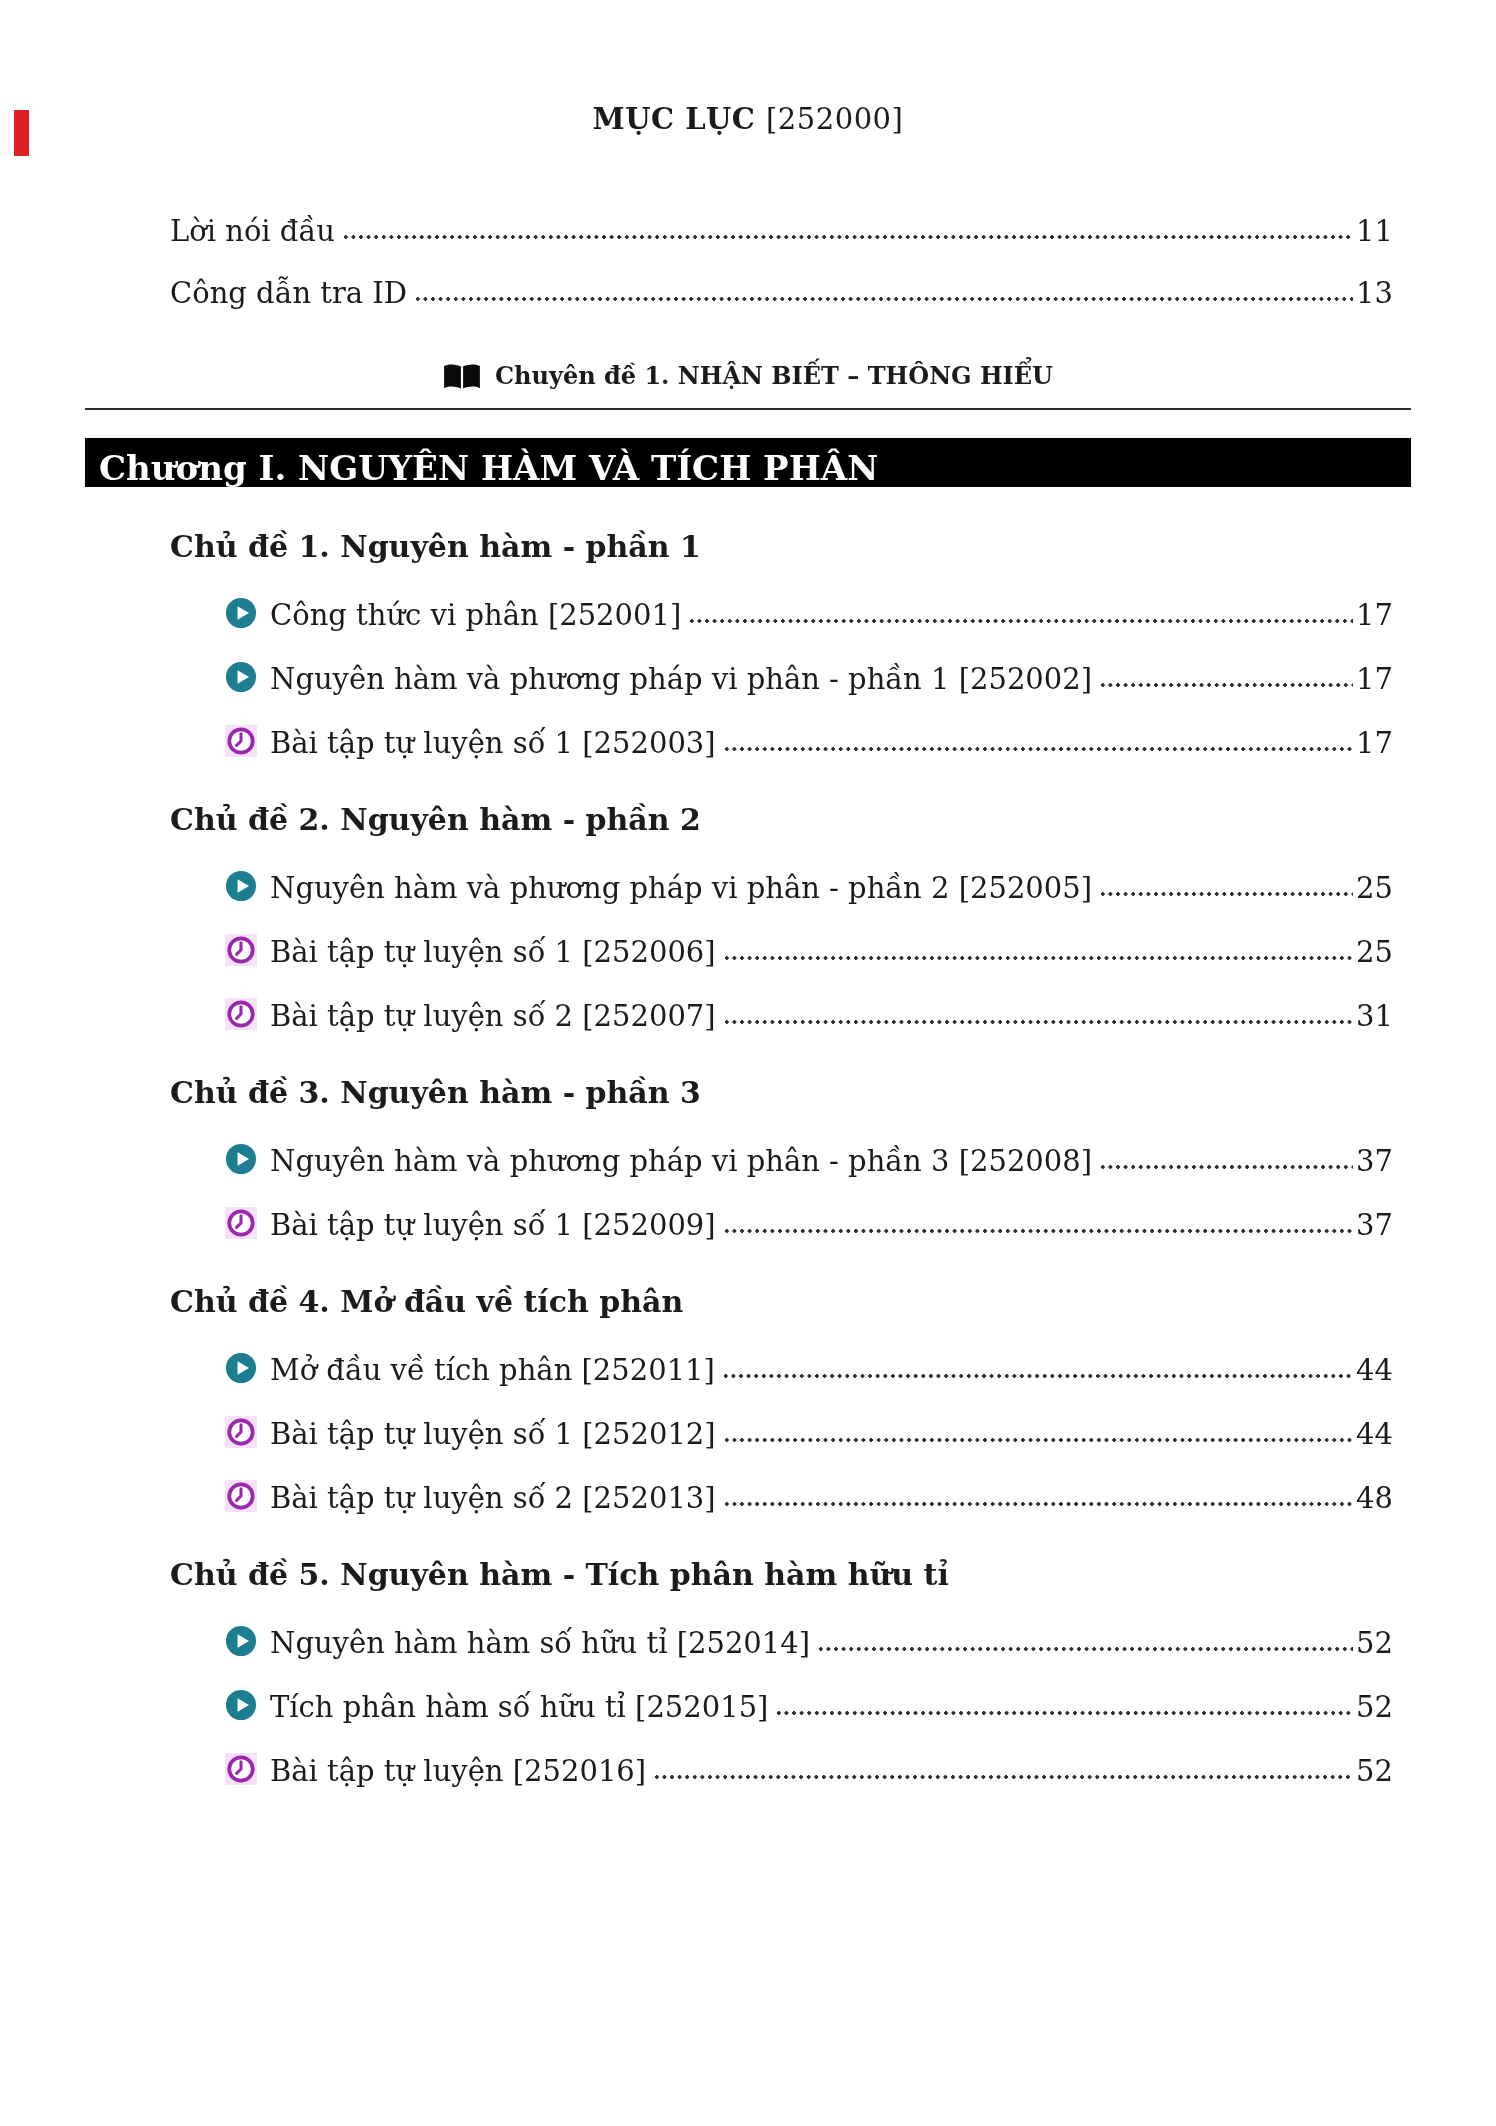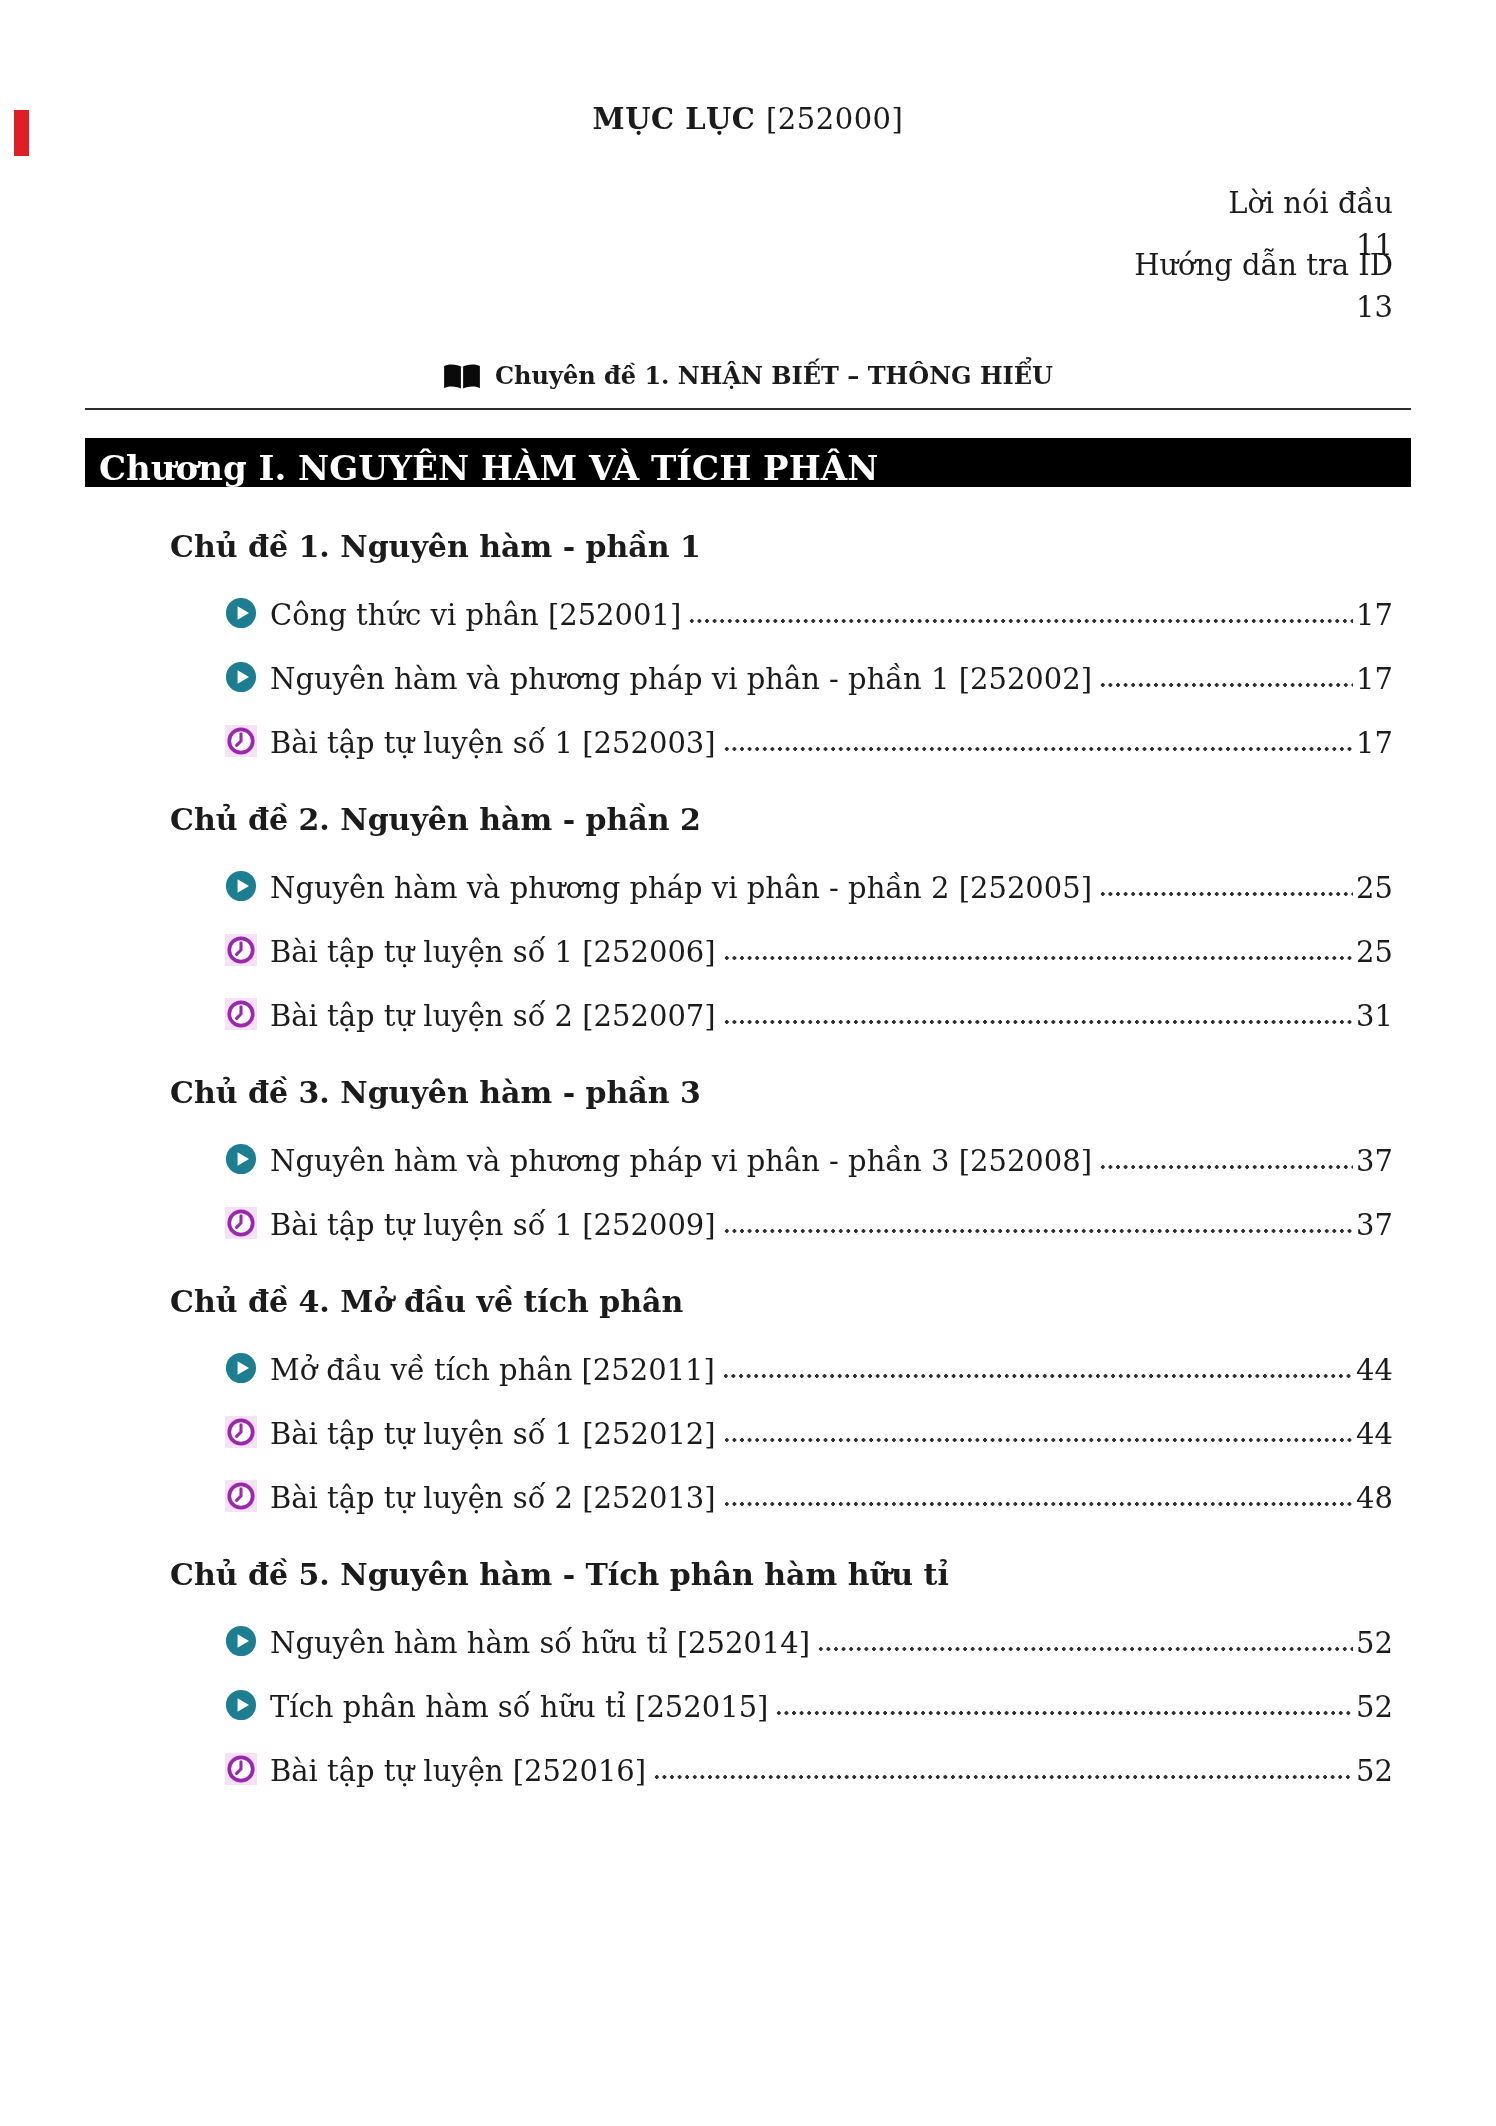--- a/index.html
+++ b/index.html
@@ -33,21 +33,21 @@
   .front-matter { margin-top: 50px; }
 
   .toc-row {
     display: flex;
     align-items: flex-end;
     height: 62px;
     font-size: 29px;
     padding-right: 18px;
     white-space: nowrap;
   }
-  .front-matter .toc-row { margin-left: 85px; flex-direction: column; }
+  .front-matter .toc-row { margin-left: 85px; }
   .toc-row .label { flex: 0 0 auto; }
   .toc-row .dots {
     flex: 1 1 auto;
     height: 6px;
     margin: 0 3px 8px 7px;
     background-image: radial-gradient(circle, #2e2e2e 1.6px, transparent 1.7px);
     background-size: 7.6px 6px;
     background-repeat: repeat-x;
     background-position: left center;
   }
@@ -111,21 +111,21 @@
   </div>
 
   <div class="front-matter">
   <div class="toc-row">
     <span class="label">Lời nói đầu</span>
     <span class="dots"></span>
     <span class="pagenum">11</span>
   </div>
 
   <div class="toc-row">
-    <span class="label">Hướng dẫn tra ID</span>
+    <span class="label">Công dẫn tra ID</span>
     <span class="dots"></span>
     <span class="pagenum">13</span>
   </div>
 </div>
 
   <div class="part-heading">
     <svg width="38" height="30" viewBox="0 0 34 26" aria-hidden="true">
       <path d="M17 4.2 C13 1.2, 4 1.2, 1 3.2 V23 C4 21, 13 21, 17 24 C21 21, 30 21, 33 23 V3.2 C30 1.2, 21 1.2, 17 4.2 Z" fill="#0a0a0a"></path>
       <path d="M17 4.2 V24" stroke="#ffffff" stroke-width="2"></path>
     </svg>

